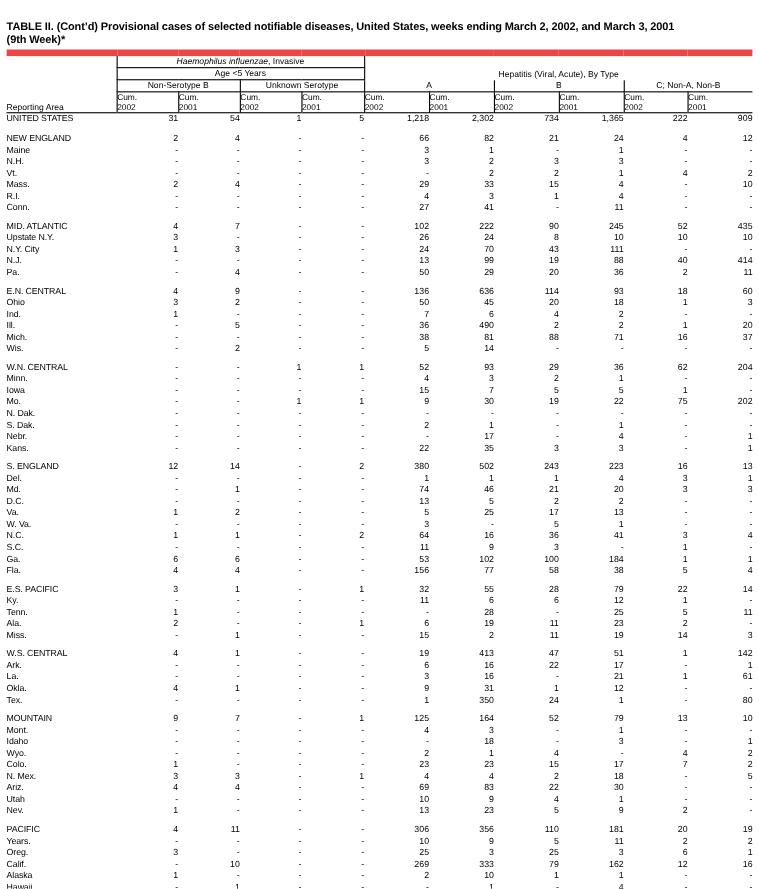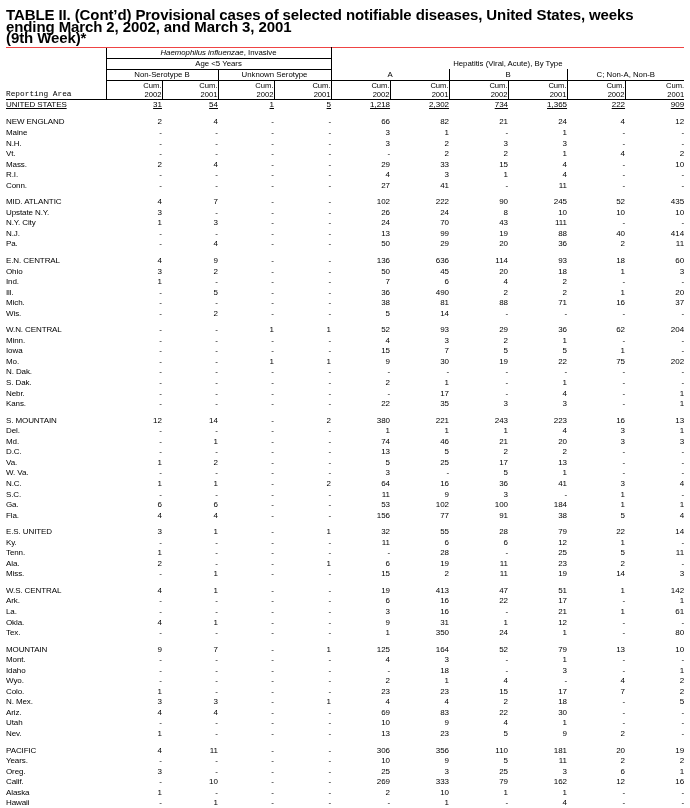--- a/index.html
+++ b/index.html
@@ -17,25 +17,25 @@
   }
   .page {
     position: relative;
     width: 690px;
     height: 808px;
     padding: 5px 6px 0 6px;
   }
 
   
   .title {
-    font-size: 15px;
+    font-size: 10px;
     font-weight: bold;
     line-height: 11.5px;
     letter-spacing: -0.1px;
-    margin: 4px 0 3px 0;
+    margin: 14px 0 3px 0;
   }
 
   
   table.mmwr {
     width: 678px;
     border-collapse: collapse;
     table-layout: fixed;
     font-size: 8px;
   }
   table.mmwr td, table.mmwr th {
@@ -50,34 +50,33 @@
     text-align: center;
     font-size: 7.8px;
     font-weight: bold;
     line-height: 10px;
     padding: 1px 2px 1px 2px;
   }
   .hdr-italic { font-style: italic; }
   .bl { border-left: 1px solid #000; }
   .br { border-right: 1px solid #000; }
   .bb { border-bottom: 1px solid #000; }
-  .bt { border-top: 1px solid #ef4444; }
+  .bt { border-top: 6px solid #ef4444; }
 
   .hdr-reporting {
     font-size: 7.8px;
     font-weight: bold;
     text-align: left;
     vertical-align: bottom;
     padding: 0 0 2px 1px;
     line-height: 9px;
-    font-family: Liberation Mono, monospace;
   }
 
   .cum-lbl {
-    text-align: right;
+    text-align: left;
     font-size: 7.6px;
     font-weight: bold;
     line-height: 9.2px;
     padding: 1px 2px 2px 2px;
   }
 
   
   tr.drow td {
     font-size: 8px;
     line-height: 10.55px;
@@ -94,21 +93,21 @@
     text-align: right;
     padding-right: 17px;
     font-variant-numeric: tabular-nums;
   }
   tr.spacer td {
     height: 6px;
     line-height: 6px;
     font-size: 1px;
     padding: 0;
   }
-  tr.us td { padding-bottom: 1px; text-decoration: underline; }
+  tr.us td { padding-bottom: 1px; }
 
   .thickline {
     border-top: 1.6px solid #000;
   }
 </style>
 </head>
 <body>
 
 <div class="page">
 
@@ -528,27 +527,27 @@
           <td class="num">35</td>
           <td class="num">3</td>
           <td class="num">3</td>
           <td class="num">-</td>
           <td class="num">1</td>
         </tr>
         <tr class="spacer">
           <td colspan="11"></td>
         </tr>
         <tr class="drow">
-          <td class="area">S. MOUNTAIN</td>
+          <td class="area">S. ENGLAND</td>
           <td class="num">12</td>
           <td class="num">14</td>
           <td class="num">-</td>
           <td class="num">2</td>
           <td class="num">380</td>
-          <td class="num">221</td>
+          <td class="num">502</td>
           <td class="num">243</td>
           <td class="num">223</td>
           <td class="num">16</td>
           <td class="num">13</td>
         </tr>
         <tr class="drow">
           <td class="area">Del.</td>
           <td class="num">-</td>
           <td class="num">-</td>
           <td class="num">-</td>
@@ -652,30 +651,30 @@
           <td class="num">1</td>
         </tr>
         <tr class="drow">
           <td class="area">Fla.</td>
           <td class="num">4</td>
           <td class="num">4</td>
           <td class="num">-</td>
           <td class="num">-</td>
           <td class="num">156</td>
           <td class="num">77</td>
-          <td class="num">91</td>
+          <td class="num">58</td>
           <td class="num">38</td>
           <td class="num">5</td>
           <td class="num">4</td>
         </tr>
         <tr class="spacer">
           <td colspan="11"></td>
         </tr>
         <tr class="drow">
-          <td class="area">E.S. UNITED</td>
+          <td class="area">E.S. PACIFIC</td>
           <td class="num">3</td>
           <td class="num">1</td>
           <td class="num">-</td>
           <td class="num">1</td>
           <td class="num">32</td>
           <td class="num">55</td>
           <td class="num">28</td>
           <td class="num">79</td>
           <td class="num">22</td>
           <td class="num">14</td>

